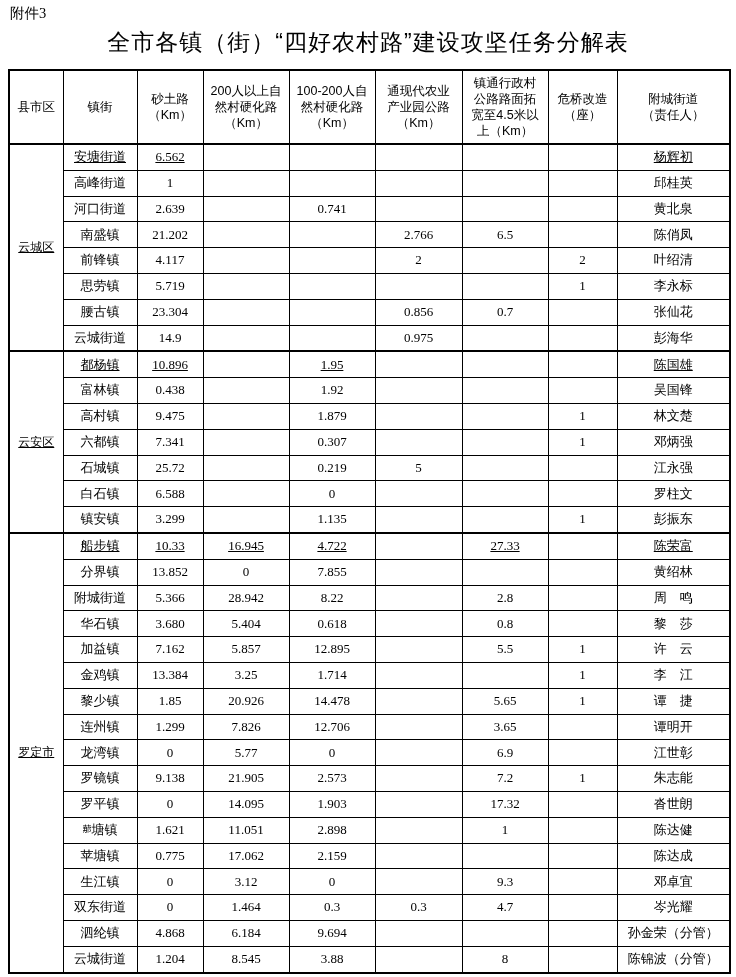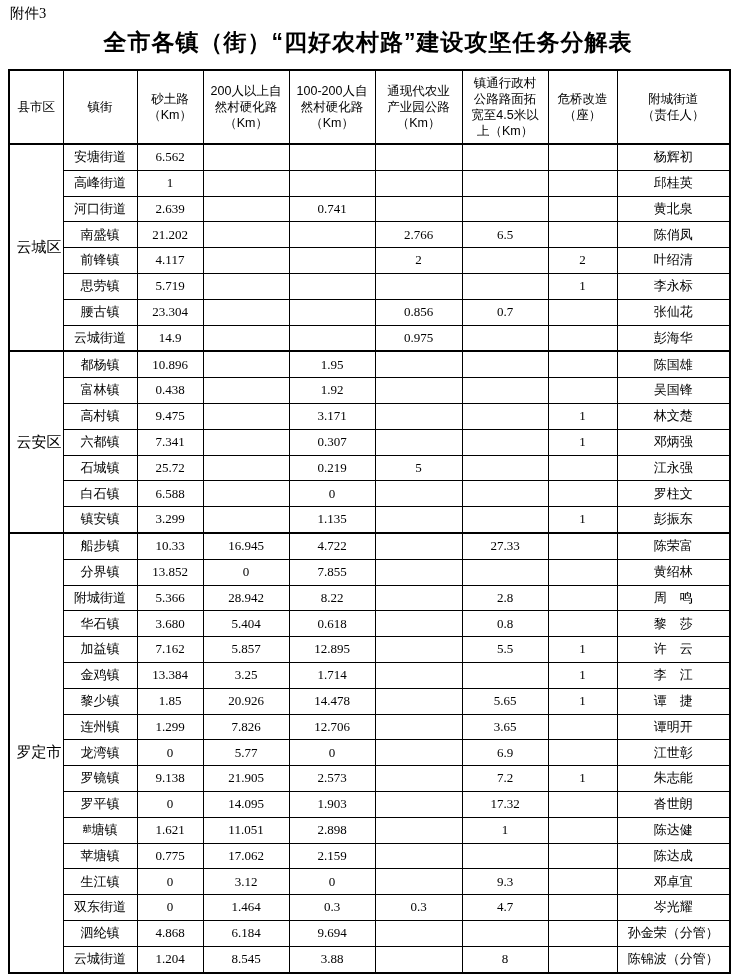--- a/index.html
+++ b/index.html
@@ -21,21 +21,21 @@
     top: 4px;
     font-size: 14.5px;
   }
   .title {
     margin: 0;
     padding-top: 27px;
     padding-bottom: 11px;
     text-align: center;
     font-family: "Liberation Sans", sans-serif;
     font-size: 23px;
-    font-weight: bold;
+    font-weight: normal;
     letter-spacing: 1px;
   }
   table.task-table {
     border-collapse: collapse;
     table-layout: fixed;
     width: 721px;
     margin-left: 8px;
     border: 2px solid #000000;
   }
   th, td {
@@ -52,25 +52,25 @@
     line-height: 1.3;
     height: 72px;
     white-space: pre-line;
   }
   td {
     font-size: 13px;
     height: 24.8px;
     line-height: 1.1;
   }
   td.region {
-    font-size: 15px;
-    text-align: right;
+    font-size: 12px;
   }
   td.sec-top {
     border-top: 2px solid #000000;
+    text-decoration: underline;
   }
   .rare-char {
     font-size: 9px;
     vertical-align: 2px;
   }
 </style>
 </head>
 <body>
 
 <div class="page">
@@ -215,21 +215,21 @@
           <td class="value">1.92</td>
           <td class="value"></td>
           <td class="value"></td>
           <td class="value"></td>
           <td class="person">吴国锋</td>
         </tr>
         <tr>
           <td class="town">高村镇</td>
           <td class="value">9.475</td>
           <td class="value"></td>
-          <td class="value">3.171</td>
+          <td class="value">1.879</td>
           <td class="value"></td>
           <td class="value"></td>
           <td class="value">1</td>
           <td class="person">林文楚</td>
         </tr>
         <tr>
           <td class="town">六都镇</td>
           <td class="value">7.341</td>
           <td class="value"></td>
           <td class="value">0.307</td>

